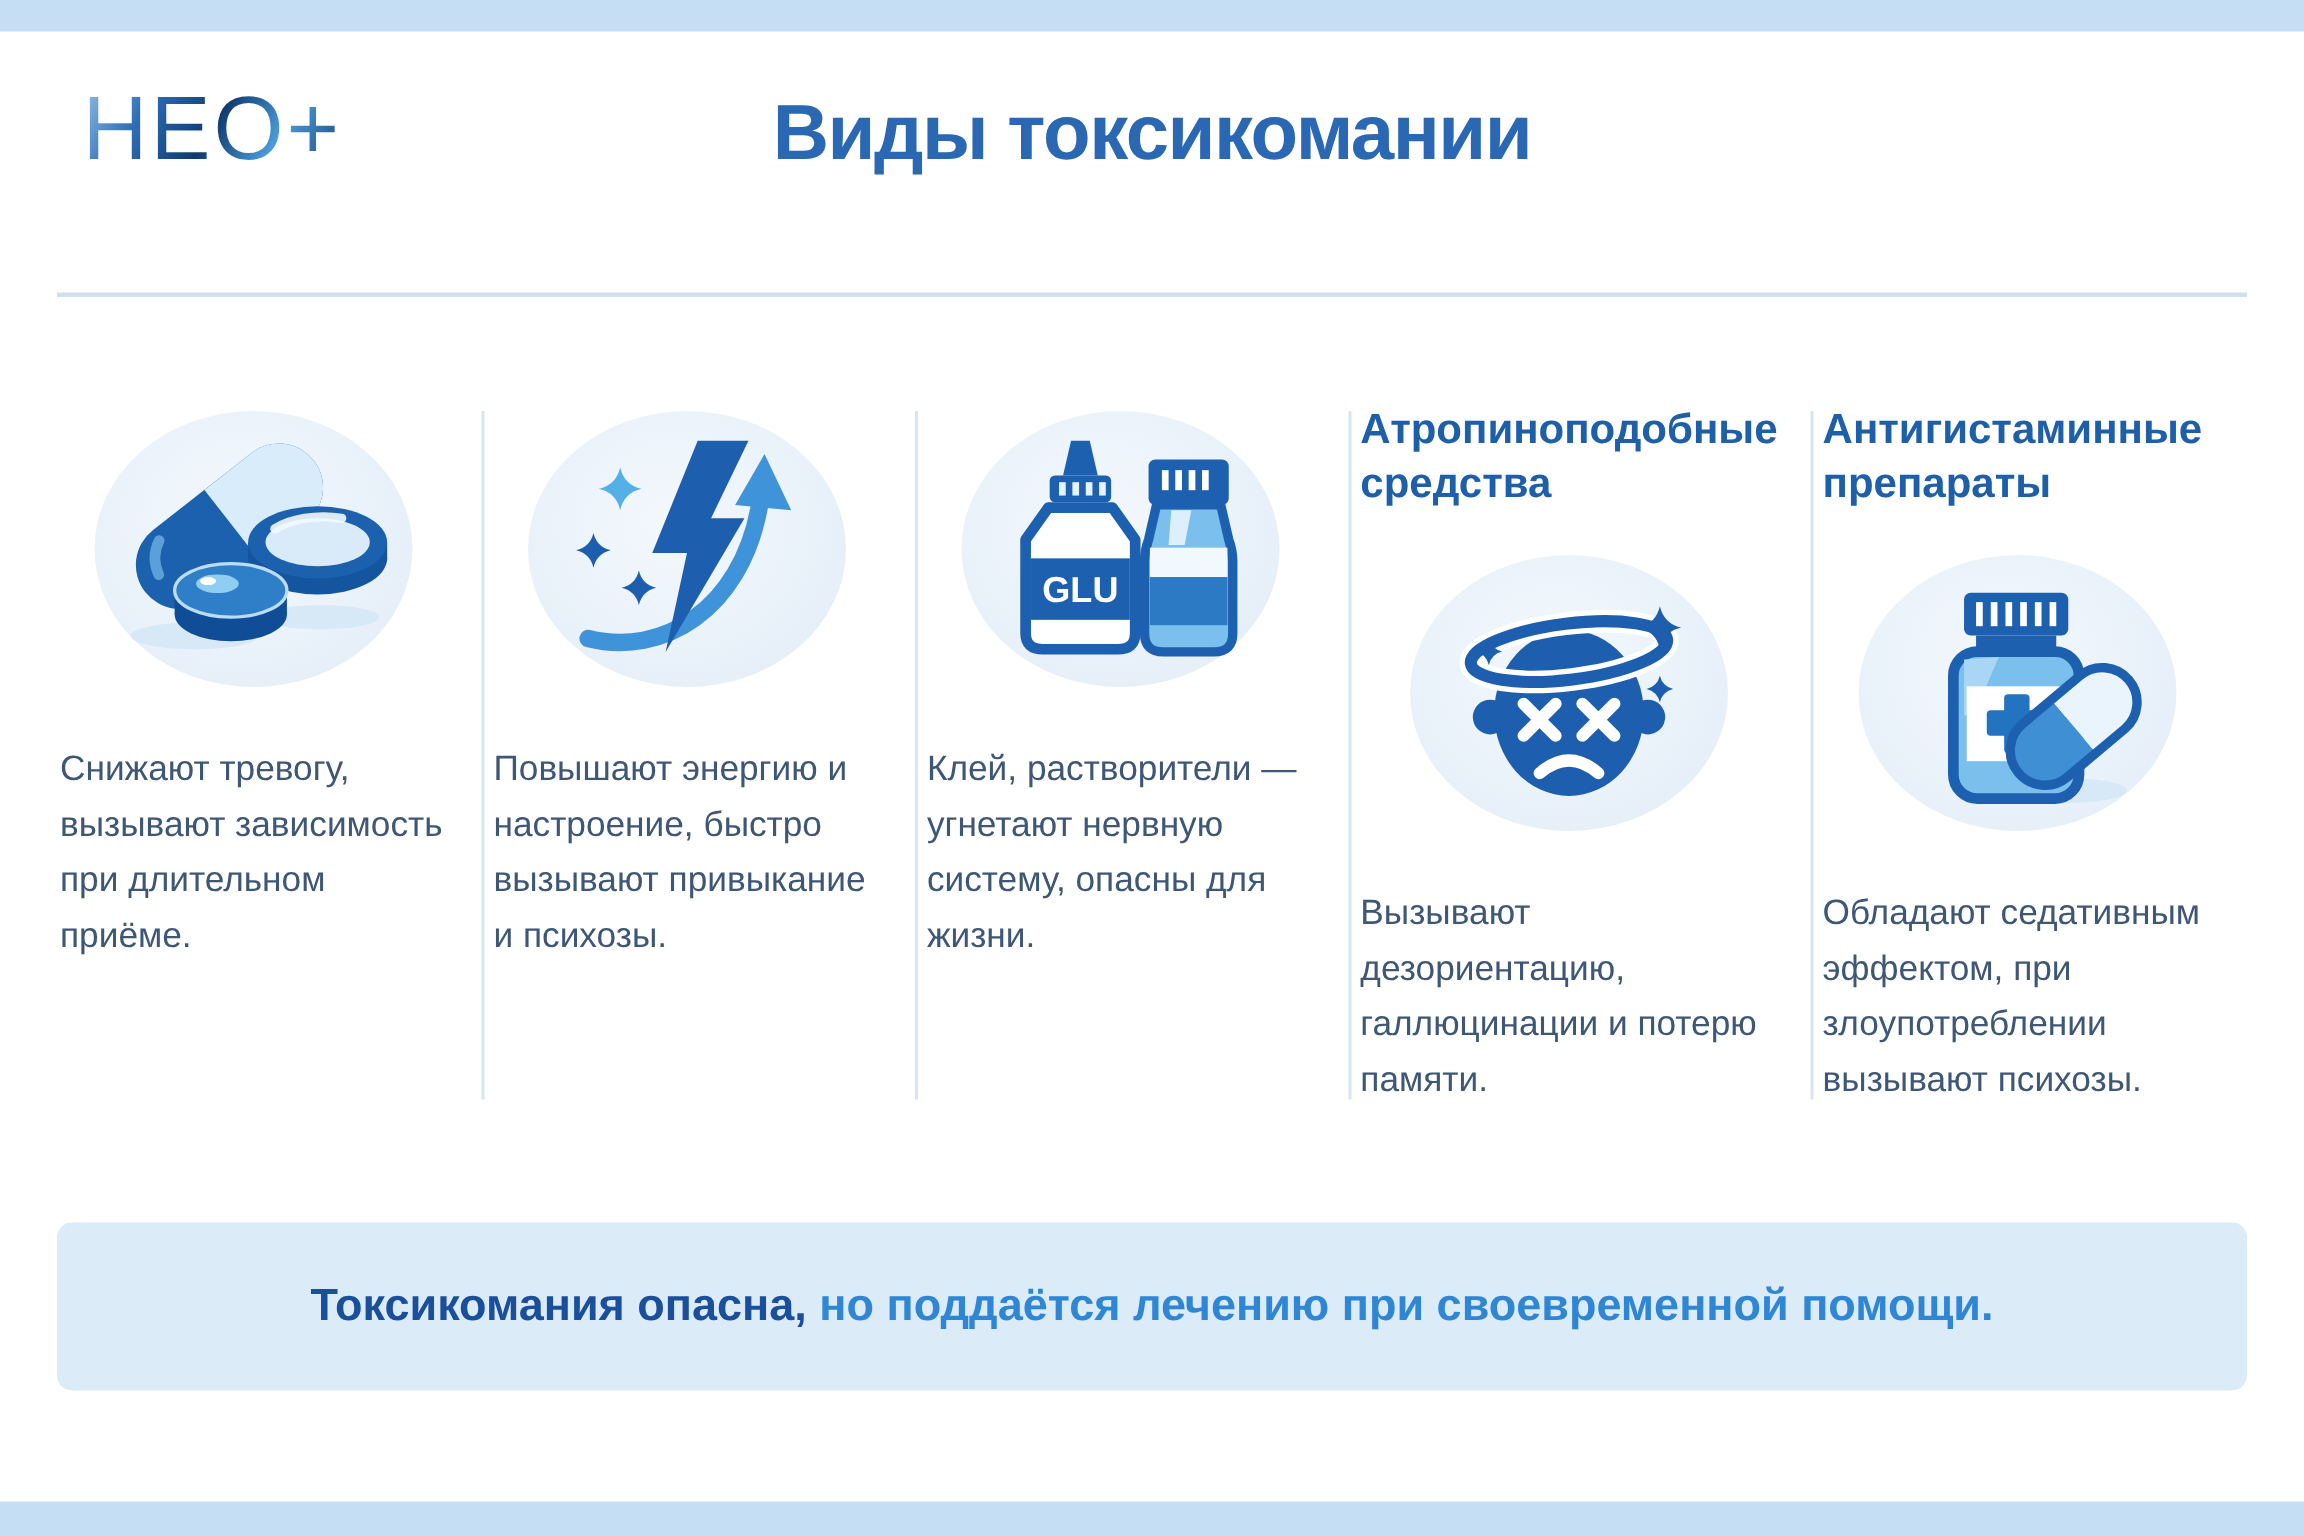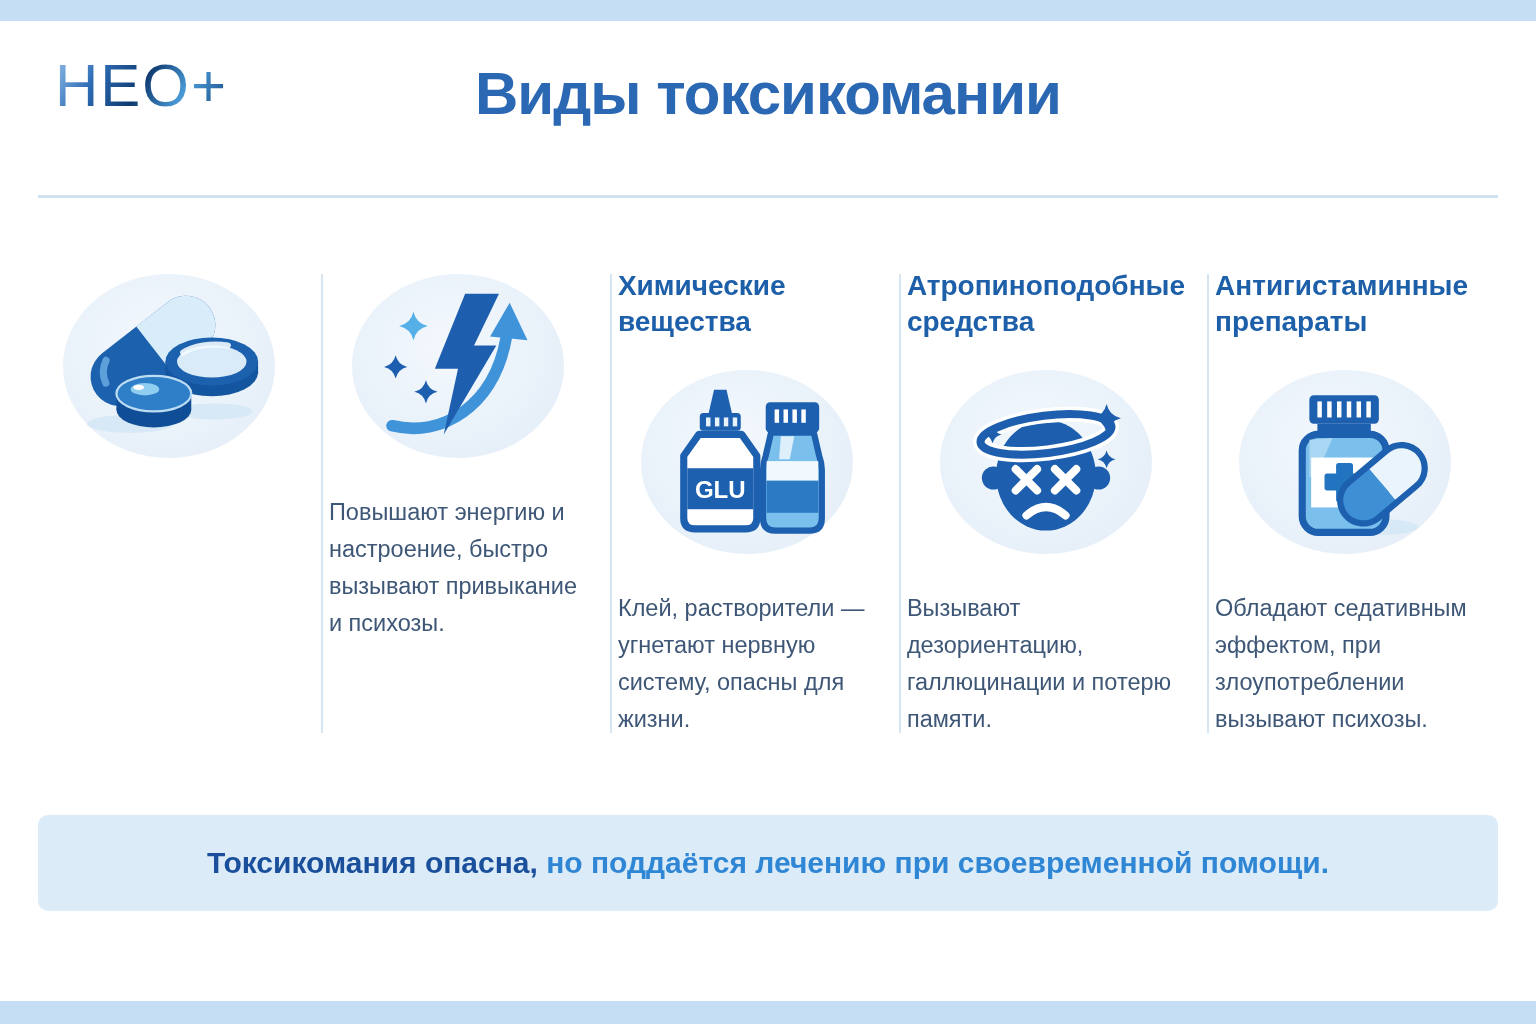--- a/index.html
+++ b/index.html
@@ -17,21 +17,21 @@
   header{position:absolute;top:21px;left:0;width:100%;height:174px;}
   .logo{
     position:absolute;left:55px;top:30px;
     font-size:60px;font-weight:normal;letter-spacing:2px;
     background:linear-gradient(120deg,#9cc6ee 0%,#2e6db6 25%,#0f3a70 50%,#4a9bd8 72%,#123d74 100%);
     -webkit-background-clip:text;background-clip:text;color:transparent;
   }
   .page-title{
     position:absolute;top:38px;left:0;width:100%;
     text-align:center;margin:0;
-    font-size:60px;font-weight:bold;letter-spacing:-1px;
+    font-size:52px;font-weight:bold;letter-spacing:-1px;
     color:#2b68b3;
   }
   .h-divider{
     position:absolute;top:195px;left:38px;right:38px;
     border-top:3px solid #cfe0ef;
   }
 
   .columns{
     position:absolute;top:268px;left:40px;right:40px;
     display:flex;align-items:stretch;
@@ -50,21 +50,21 @@
     background:radial-gradient(ellipse at 45% 40%,#f3f8fd 0%,#e7f0f9 70%,#e3edf8 100%);
     display:flex;align-items:center;justify-content:center;
   }
   .icon-ellipse svg{width:196px;height:172px;display:block;}
   .col-desc{
     margin:0;font-size:23.5px;line-height:1.58;
     color:#3e5777;
   }
 
   .banner{
-    position:absolute;top:815px;left:38px;right:38px;height:96px;
+    position:absolute;top:815px;left:38px;right:38px;height:112px;
     background:#dcebf8;border-radius:10px;
     display:flex;align-items:center;justify-content:center;
     font-size:30px;
   }
   .banner .emphasis{font-weight:bold;color:#1a4f9c;}
   .banner .rest{font-weight:bold;color:#2e86d4;white-space:pre;}
 </style>
 </head>
 <body>
 
@@ -98,20 +98,21 @@
         <g>
           <ellipse cx="93" cy="144" rx="42" ry="20" fill="#0f4e97"></ellipse>
           <rect x="51" y="126" width="84" height="18" fill="#0f4e97"></rect>
           <ellipse cx="93" cy="126" rx="42" ry="20" fill="#2f7fc8"></ellipse>
           <ellipse cx="93" cy="126" rx="42" ry="20" fill="none" stroke="#bcdcf4" stroke-width="2.5"></ellipse>
           <ellipse cx="83" cy="121" rx="16" ry="7" fill="#8fcdf1"></ellipse>
           <ellipse cx="76" cy="119" rx="6" ry="3" fill="#ffffff"></ellipse>
         </g>
       </svg>
     </div>
+    <p class="col-desc">Снижают тревогу, вызывают зависимость при длительном приёме.</p>
   </section>
 
   <div class="v-divider"></div>
 
   <section class="column">
     <div class="icon-ellipse">
       <svg viewBox="0 0 220 190">
         <path d="M36,162 C 92,176 150,140 164,64" stroke="#3f93d9" stroke-width="13" fill="none" stroke-linecap="round"></path>
         <polygon points="168,24 188,66 146,62" fill="#3f93d9"></polygon>
         <path d="M118,14 L156,14 L128,72 L153,72 L94,172 L110,98 L84,98 Z" fill="#1d5fae"></path>
@@ -119,21 +120,20 @@
         <path d="M40,83 Q42.5,93.5 53,96 Q42.5,98.5 40,109 Q37.5,98.5 27,96 Q37.5,93.5 40,83 Z" fill="#1d5fae"></path>
         <path d="M74,111 Q76.5,121.5 87,124 Q76.5,126.5 74,137 Q71.5,126.5 61,124 Q71.5,121.5 74,111 Z" fill="#1d5fae"></path>
       </svg>
     </div>
     <p class="col-desc">Повышают энергию и настроение, быстро вызывают привыкание и психозы.</p>
   </section>
 
   <div class="v-divider"></div>
 
   <section class="column">
-    <h2 class="col-title">Химические вещества</h2>
     <div class="icon-ellipse">
       <svg viewBox="0 0 220 190">
         <polygon points="73,14 87,14 93,40 67,40" fill="#1d60af"></polygon>
         <rect x="57" y="40" width="46" height="20" rx="4" fill="#1d60af"></rect>
         <g fill="#e8f2fb">
           <rect x="64" y="45" width="5" height="10"></rect>
           <rect x="74" y="45" width="5" height="10"></rect>
           <rect x="84" y="45" width="5" height="10"></rect>
           <rect x="94" y="45" width="5" height="10"></rect>
         </g>

